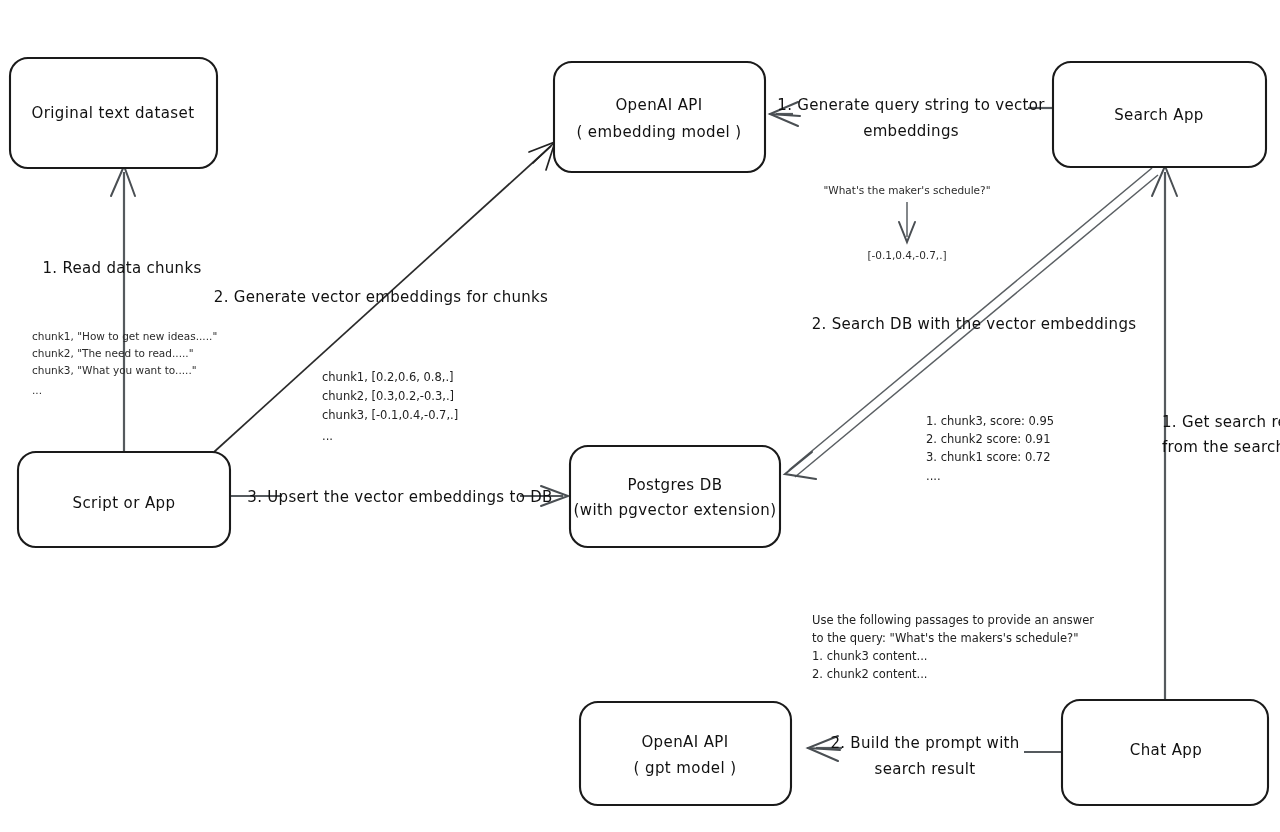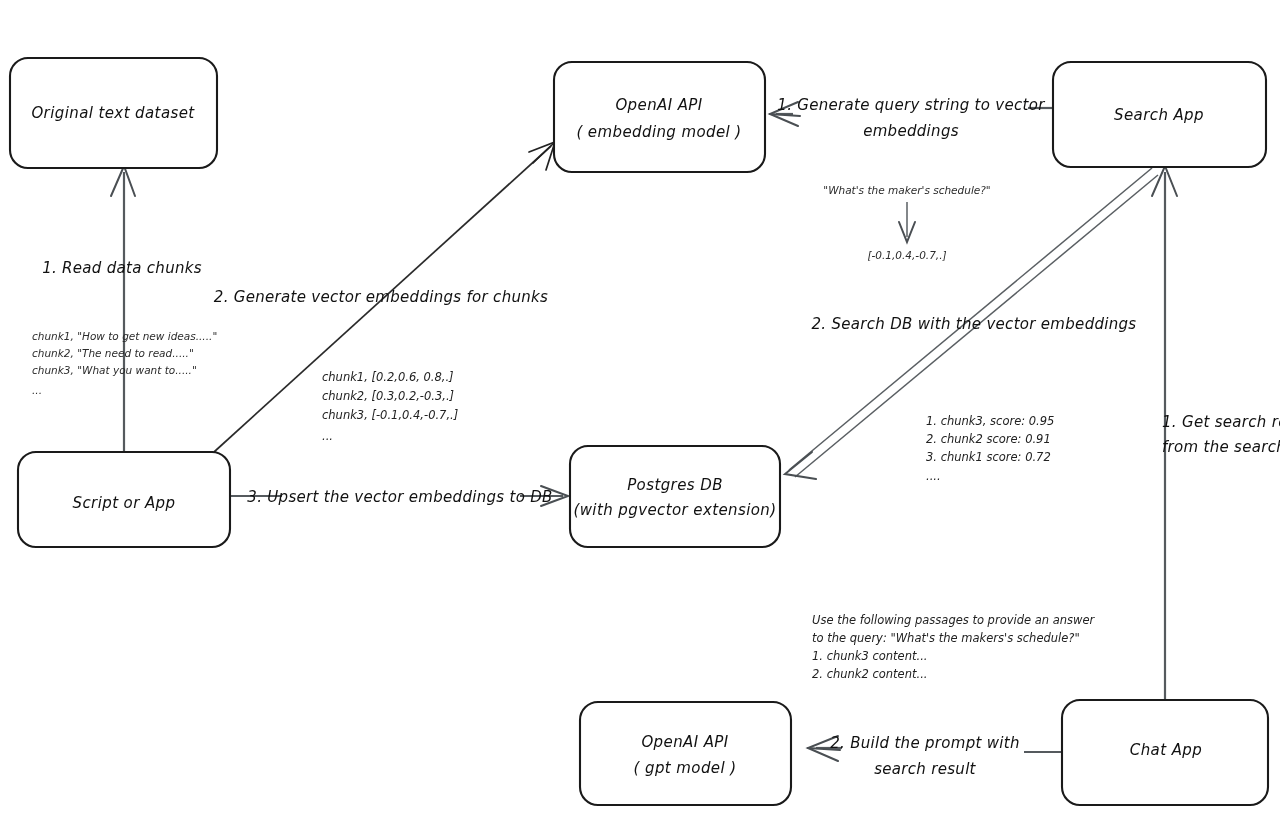--- a/index.html
+++ b/index.html
@@ -12,21 +12,20 @@
     width: 1280px;
     height: 832px;
     overflow: hidden;
     font-family: "DejaVu Sans", sans-serif;
   }
   #diagram-root {
     position: relative;
     width: 1280px;
     height: 832px;
     background: #ffffff;
-    font-style: italic;
   }
   svg#diagram-canvas {
     position: absolute;
     left: 0;
     top: 0;
     width: 1280px;
     height: 832px;
   }
   .node-shape {
     fill: #ffffff;

